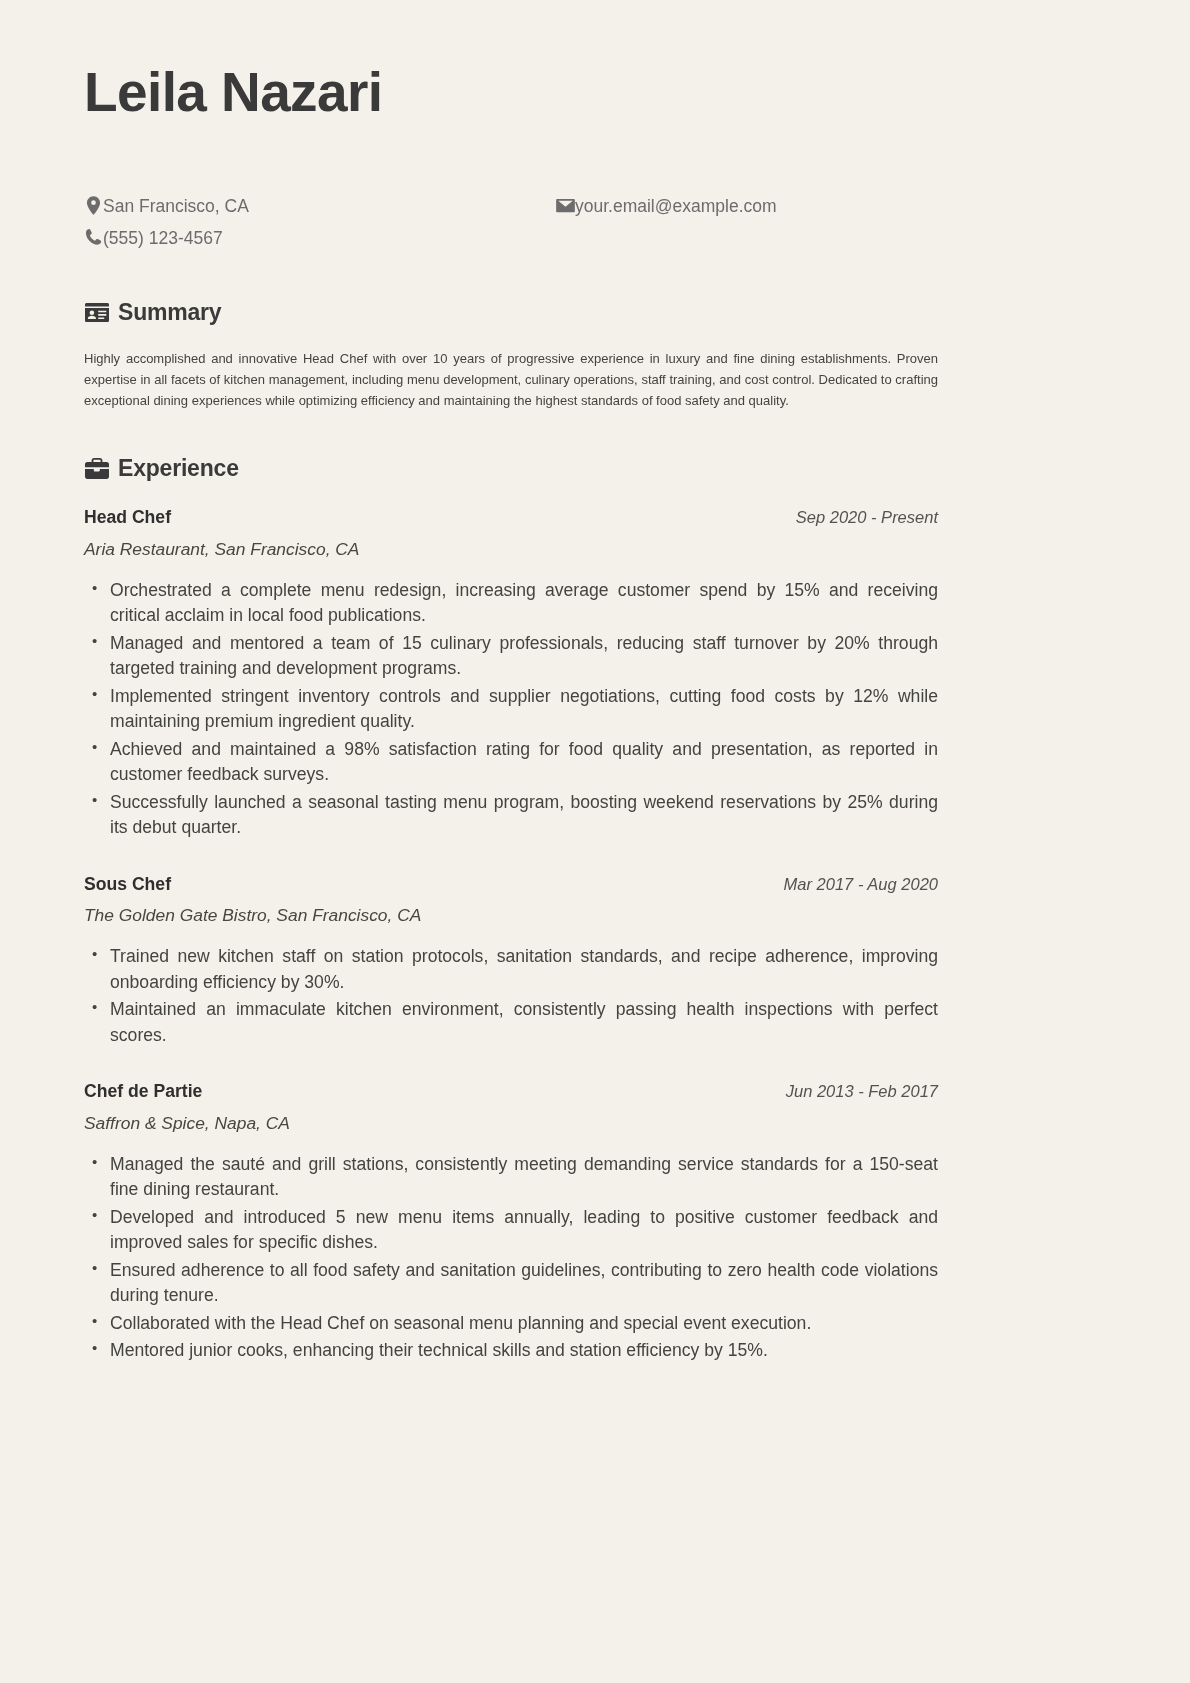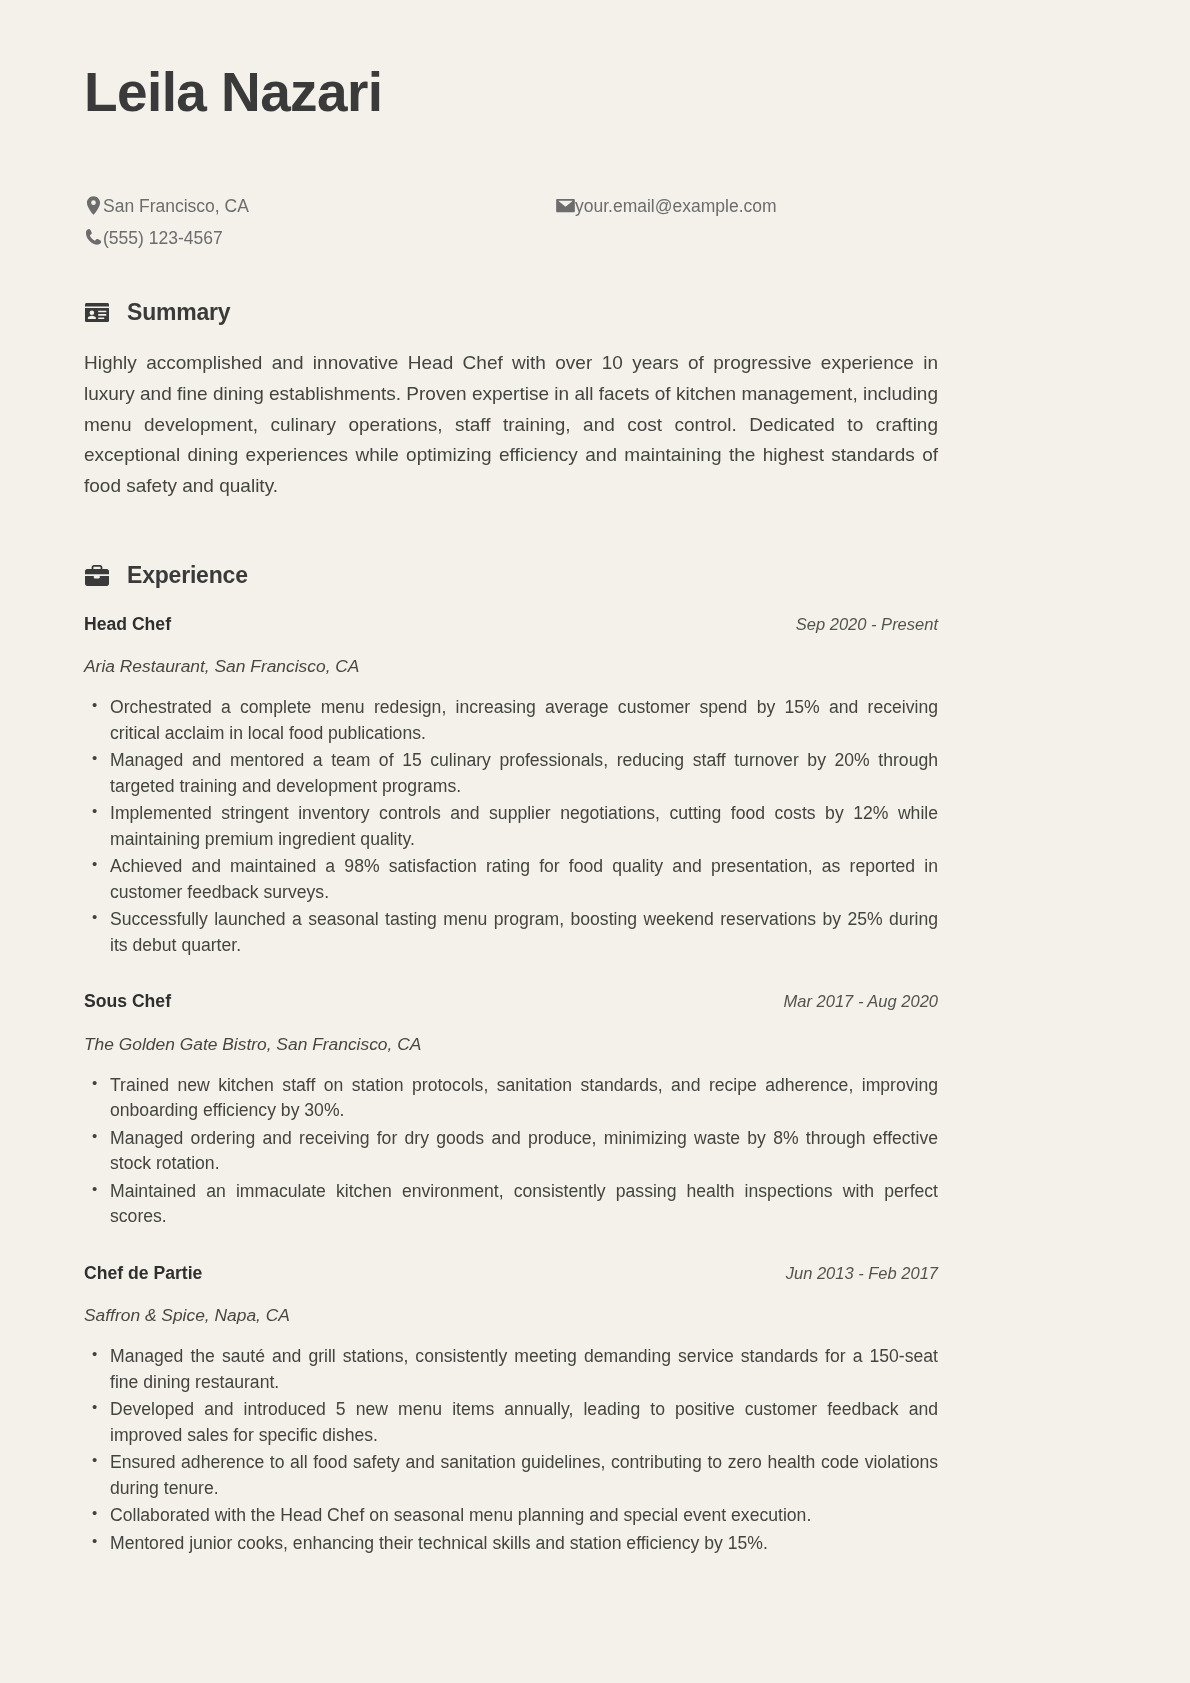--- a/index.html
+++ b/index.html
@@ -59,21 +59,21 @@
     color: #6c6c6c;
   }
   .contact-item .ico svg { display: block; }
 
   
   .section { margin-bottom: 2px; }
 
   .section-head {
     display: flex;
     align-items: center;
-    gap: 17px;
+    gap: 8px;
     margin-bottom: 22px;
   }
 
   .section-head .ico {
     width: 26px;
     height: 26px;
     flex: 0 0 26px;
     display: flex;
     align-items: center;
     justify-content: center;
@@ -83,27 +83,27 @@
 
   .section-title {
     font-size: 23px;
     font-weight: 700;
     color: #3a3a3a;
     letter-spacing: -0.2px;
   }
 
   
   .summary-text {
-    font-size: 19px;
+    font-size: 13px;
     line-height: 1.62;
     color: #44443f;
     text-align: justify;
     hyphens: auto;
     -webkit-hyphens: auto;
-    margin-bottom: 60px;
+    margin-bottom: 44px;
   }
 
   
   .job { margin-bottom: 2px; }
 
   .job-row {
     display: flex;
     justify-content: space-between;
     align-items: baseline;
   }
@@ -121,21 +121,21 @@
     color: #53534e;
     white-space: nowrap;
     line-height: 1.5;
   }
 
   .job-company {
     font-size: 17.4px;
     font-style: italic;
     color: #47473f;
     line-height: 1.5;
-    margin-top: 16px;
+    margin-top: 5px;
     margin-bottom: 16px;
   }
 
   ul.bullets {
     list-style: none;
     margin: 0 0 30px 0;
     padding: 0;
   }
 
   ul.bullets li {
@@ -241,21 +241,20 @@
     </div>
 
     <div class="job">
       <div class="job-row">
         <span class="job-title">Sous Chef</span>
         <span class="job-dates">Mar 2017 - Aug 2020</span>
       </div>
       <div class="job-company">The Golden Gate Bistro, San Francisco, CA</div>
       <ul class="bullets">
         <li>Trained new kitchen staff on station protocols, sanitation standards, and recipe adherence, improving onboarding efficiency by 30%.</li>
-        <li>Managed ordering and receiving for dry goods and produce, minimizing waste by 8% through effective stock rotation.</li>
         <li>Maintained an immaculate kitchen environment, consistently passing health inspections with perfect scores.</li>
       </ul>
     </div>
 
     <div class="job">
       <div class="job-row">
         <span class="job-title">Chef de Partie</span>
         <span class="job-dates">Jun 2013 - Feb 2017</span>
       </div>
       <div class="job-company">Saffron &amp; Spice, Napa, CA</div>

